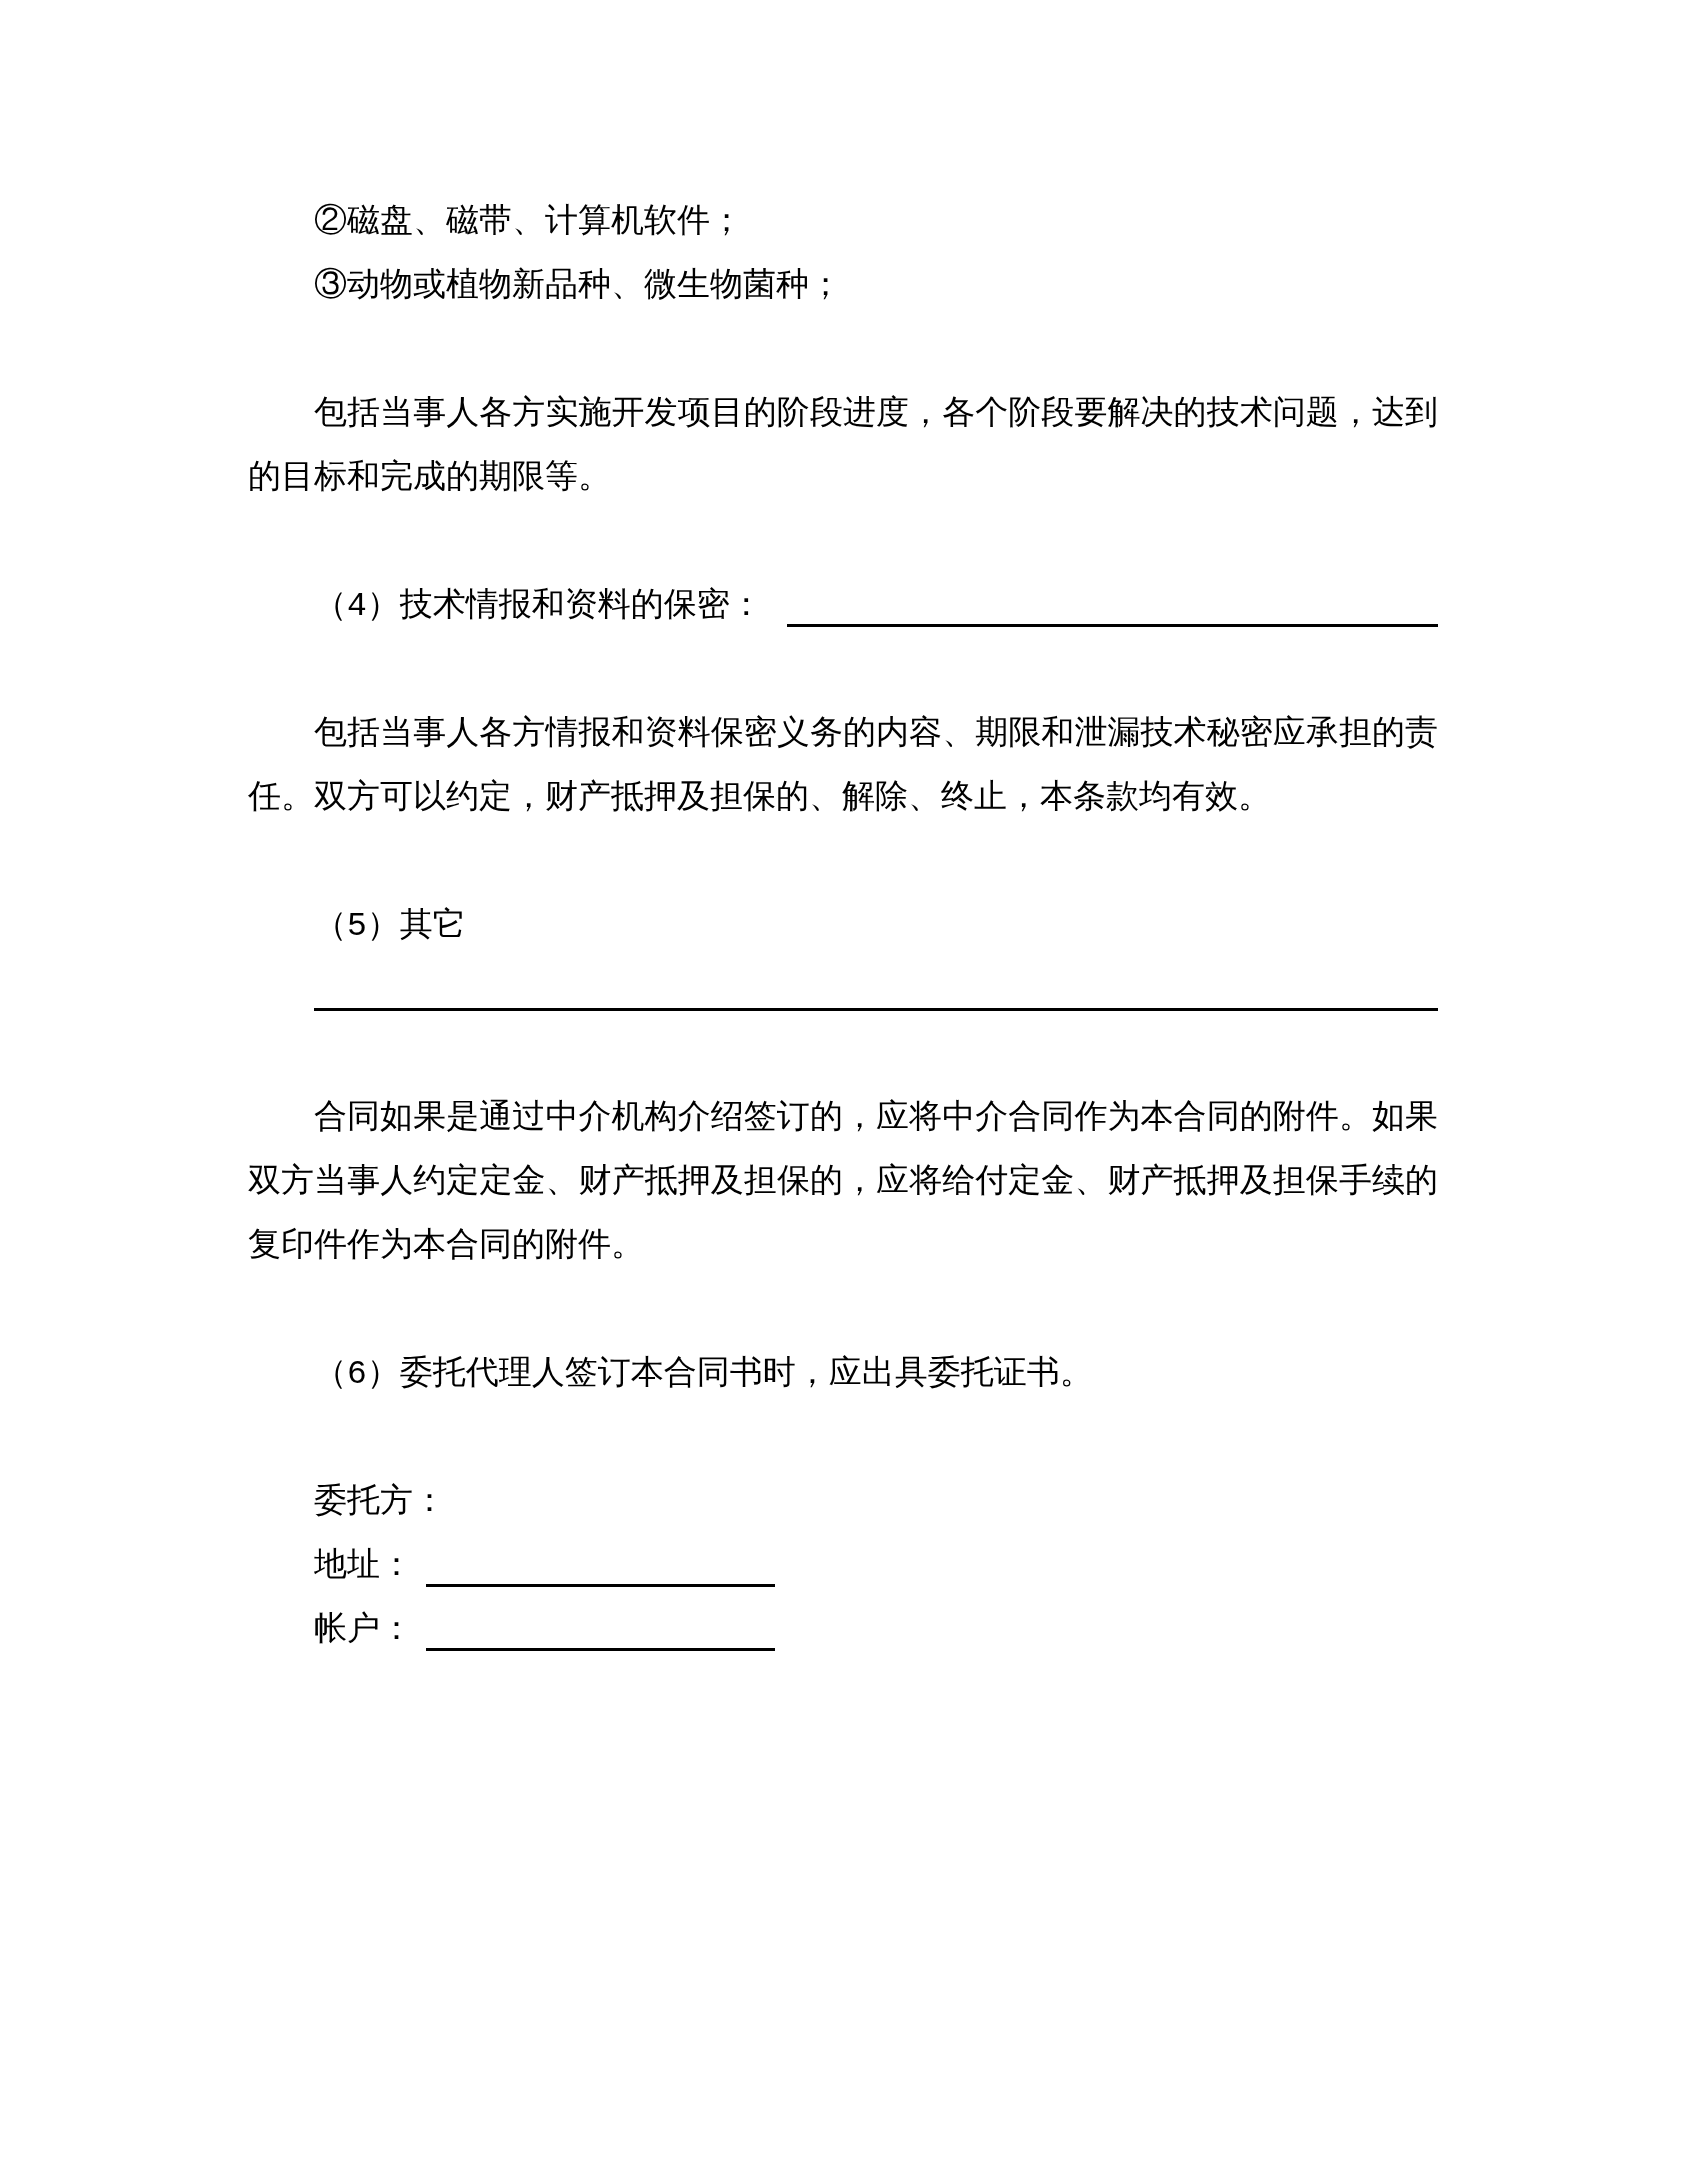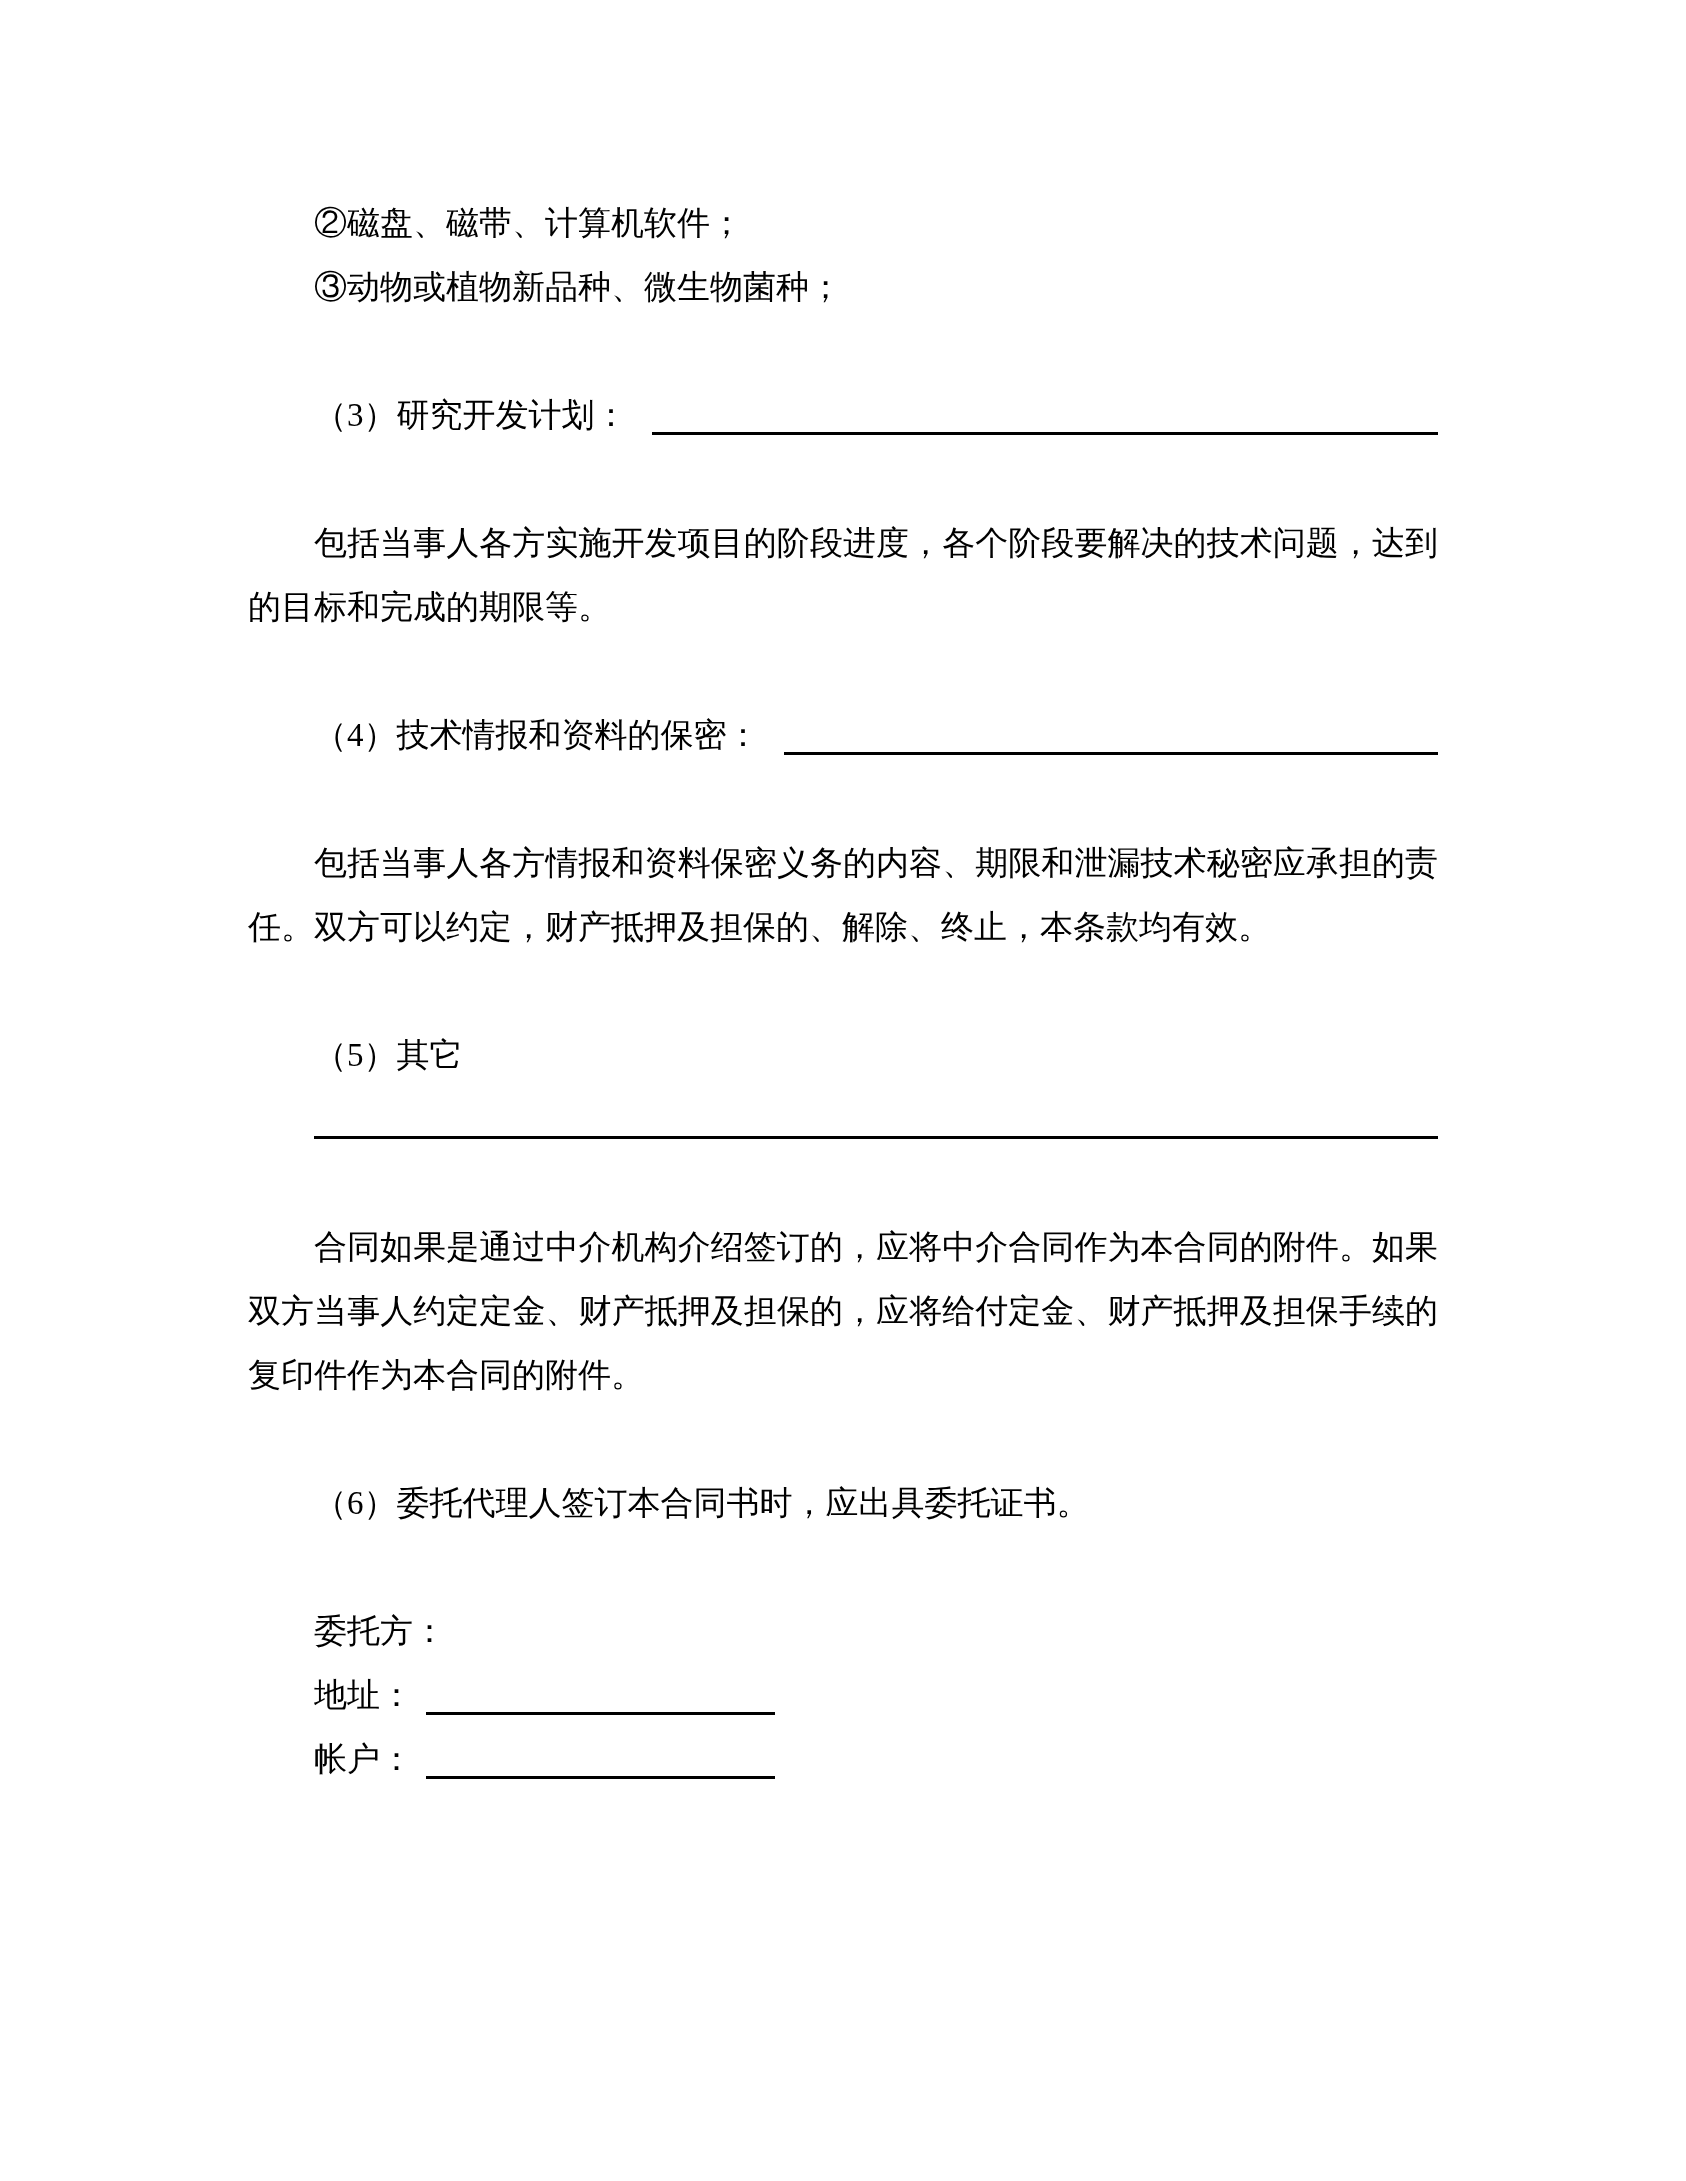--- a/index.html
+++ b/index.html
@@ -6,21 +6,21 @@
     margin: 0;
     padding: 0;
     background: #ffffff;
   }
   .page {
     position: relative;
     width: 1676px;
     height: 2182px;
     background: #ffffff;
     color: #000000;
-    font-family: Liberation Serif, serif;
+    font-family: Liberation Mono, monospace;
     overflow: hidden;
   }
   .content {
     position: absolute;
     left: 248px;
     top: 191px;
     width: 1190px;
     font-size: 33px;
     line-height: 64px;
     text-align: justify;
@@ -61,24 +61,20 @@
 </style>
 </head>
 <body>
 
 <div class="page">
   <div class="content">
 
     <div class="line indent">②磁盘、磁带、计算机软件；</div>
     <div class="line indent">③动物或植物新品种、微生物菌种；</div>
 
-    <div class="row gap">
-      <span class="label">（3）研究开发计划：</span>
-      <span class="fill"></span>
-    </div>
 
     <div class="line indent gap">包括当事人各方实施开发项目的阶段进度，各个阶段要解决的技术问题，达到的目标和完成的期限等。</div>
 
     <div class="row gap">
       <span class="label">（4）技术情报和资料的保密：</span>
       <span class="fill"></span>
     </div>
 
     <div class="line indent gap">包括当事人各方情报和资料保密义务的内容、期限和泄漏技术秘密应承担的责任。双方可以约定，财产抵押及担保的、解除、终止，本条款均有效。</div>
 

